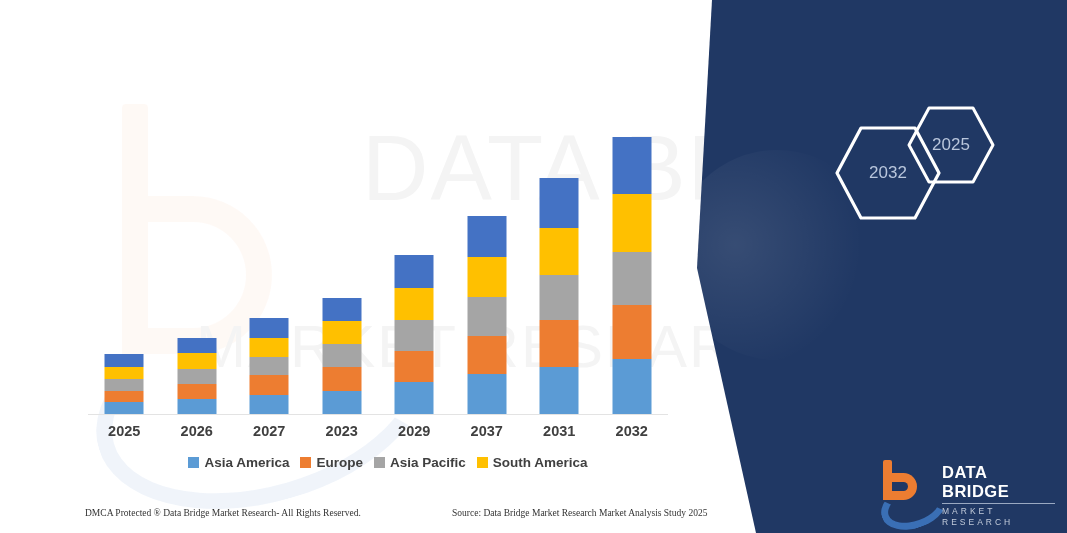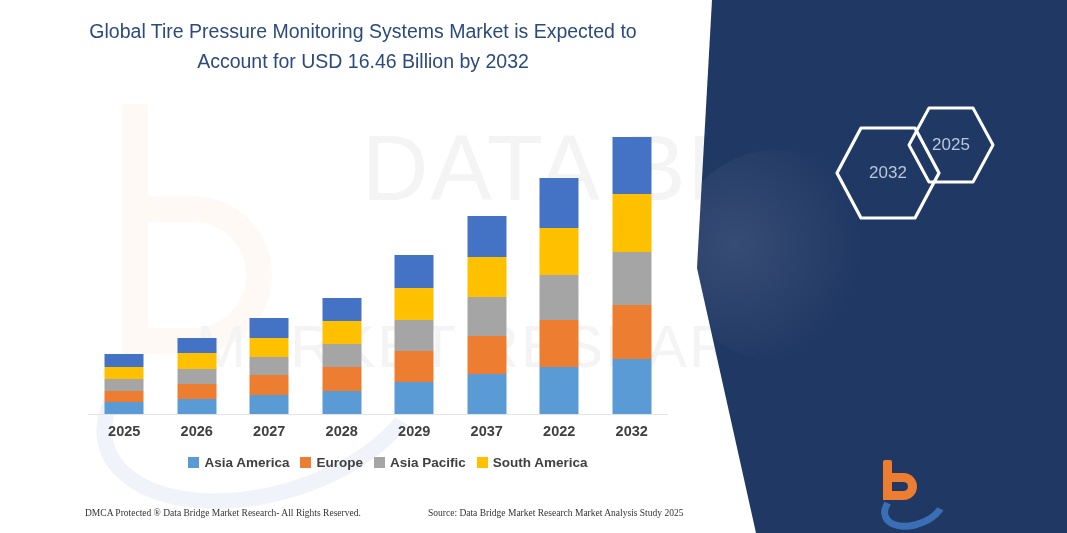--- a/index.html
+++ b/index.html
@@ -81,21 +81,21 @@
   }
   .lg{display:flex;align-items:center;gap:5px;white-space:nowrap;}
   .swatch{width:11px;height:11px;display:inline-block;}
 
   
   .footer{
     position:absolute;left:0;top:508px;width:700px;height:22px;
     font-family:Liberation Serif, serif;font-size:9.5px;color:#333;
   }
   .footer .f-left{position:absolute;left:85px;top:0;white-space:nowrap;}
-  .footer .f-right{position:absolute;left:428px;top:0;white-space:nowrap;}
+  .footer .f-right{position:absolute;left:452px;top:0;white-space:nowrap;}
 
   
   .right-panel{
     position:absolute;left:0;top:0;width:1067px;height:533px;
     background:#203864;
     clip-path:polygon(712px 0, 1067px 0, 1067px 533px, 756px 533px, 697px 268px);
     overflow:hidden;
   }
   .glow{
     position:absolute;left:672px;top:150px;width:210px;height:210px;
@@ -158,21 +158,20 @@
       <div class="stem"></div>
         <div class="bowl"></div>
     </div>
     <div class="wm-swoosh"></div>
 
     <div class="wm-text">
       <span class="wm-line1">DATA BRI</span>
       <span class="wm-line2">MARKET RESEARCH</span>
     </div>
 
-    <div class="chart-title">Global Tire Pressure Monitoring Systems Market is Expected to Account for USD 16.46 Billion by 2032</div>
 
     <div class="plot">
       <div class="bars" id="bars">
           <div class="barslot">
             <div class="bar">
               <div class="seg" style="height: 12.6671px; background: rgb(91, 155, 213);"></div>
               <div class="seg" style="height: 11.8226px; background: rgb(237, 125, 49);"></div>
               <div class="seg" style="height: 11.8226px; background: rgb(165, 165, 165);"></div>
               <div class="seg" style="height: 11.8226px; background: rgb(255, 192, 0);"></div>
               <div class="seg" style="height: 12.6671px; background: rgb(68, 114, 196);"></div>
@@ -242,24 +241,24 @@
             </div>
           </div>
         </div>
       <div class="baseline"></div>
     </div>
 
     <div class="xlabels" id="xlabels">
         <div>2025</div>
         <div>2026</div>
         <div>2027</div>
-        <div>2028</div>
+        <div>2023</div>
         <div>2029</div>
         <div>2037</div>
-        <div>2022</div>
+        <div>2031</div>
         <div>2032</div>
       </div>
 
     <div class="legend" id="legend">
         <div class="lg">
           <span class="swatch" style="background: rgb(91, 155, 213);"></span>
           <span>Asia America</span>
         </div>
         <div class="lg">
           <span class="swatch" style="background: rgb(237, 125, 49);"></span>
@@ -300,15 +299,20 @@
       </div>
     </div>
 
 
     <div class="logo">
       <div class="mark">
         <div class="stem"></div>
           <div class="bowl"></div>
           <div class="swoosh"></div>
       </div>
+      <div class="ltext">
+        <div class="l1">DATA BRIDGE</div>
+        <div class="rule"></div>
+        <div class="l2">MARKET RESEARCH</div>
+      </div>
     </div>
   </div>
 </div>
 
 </body></html>

